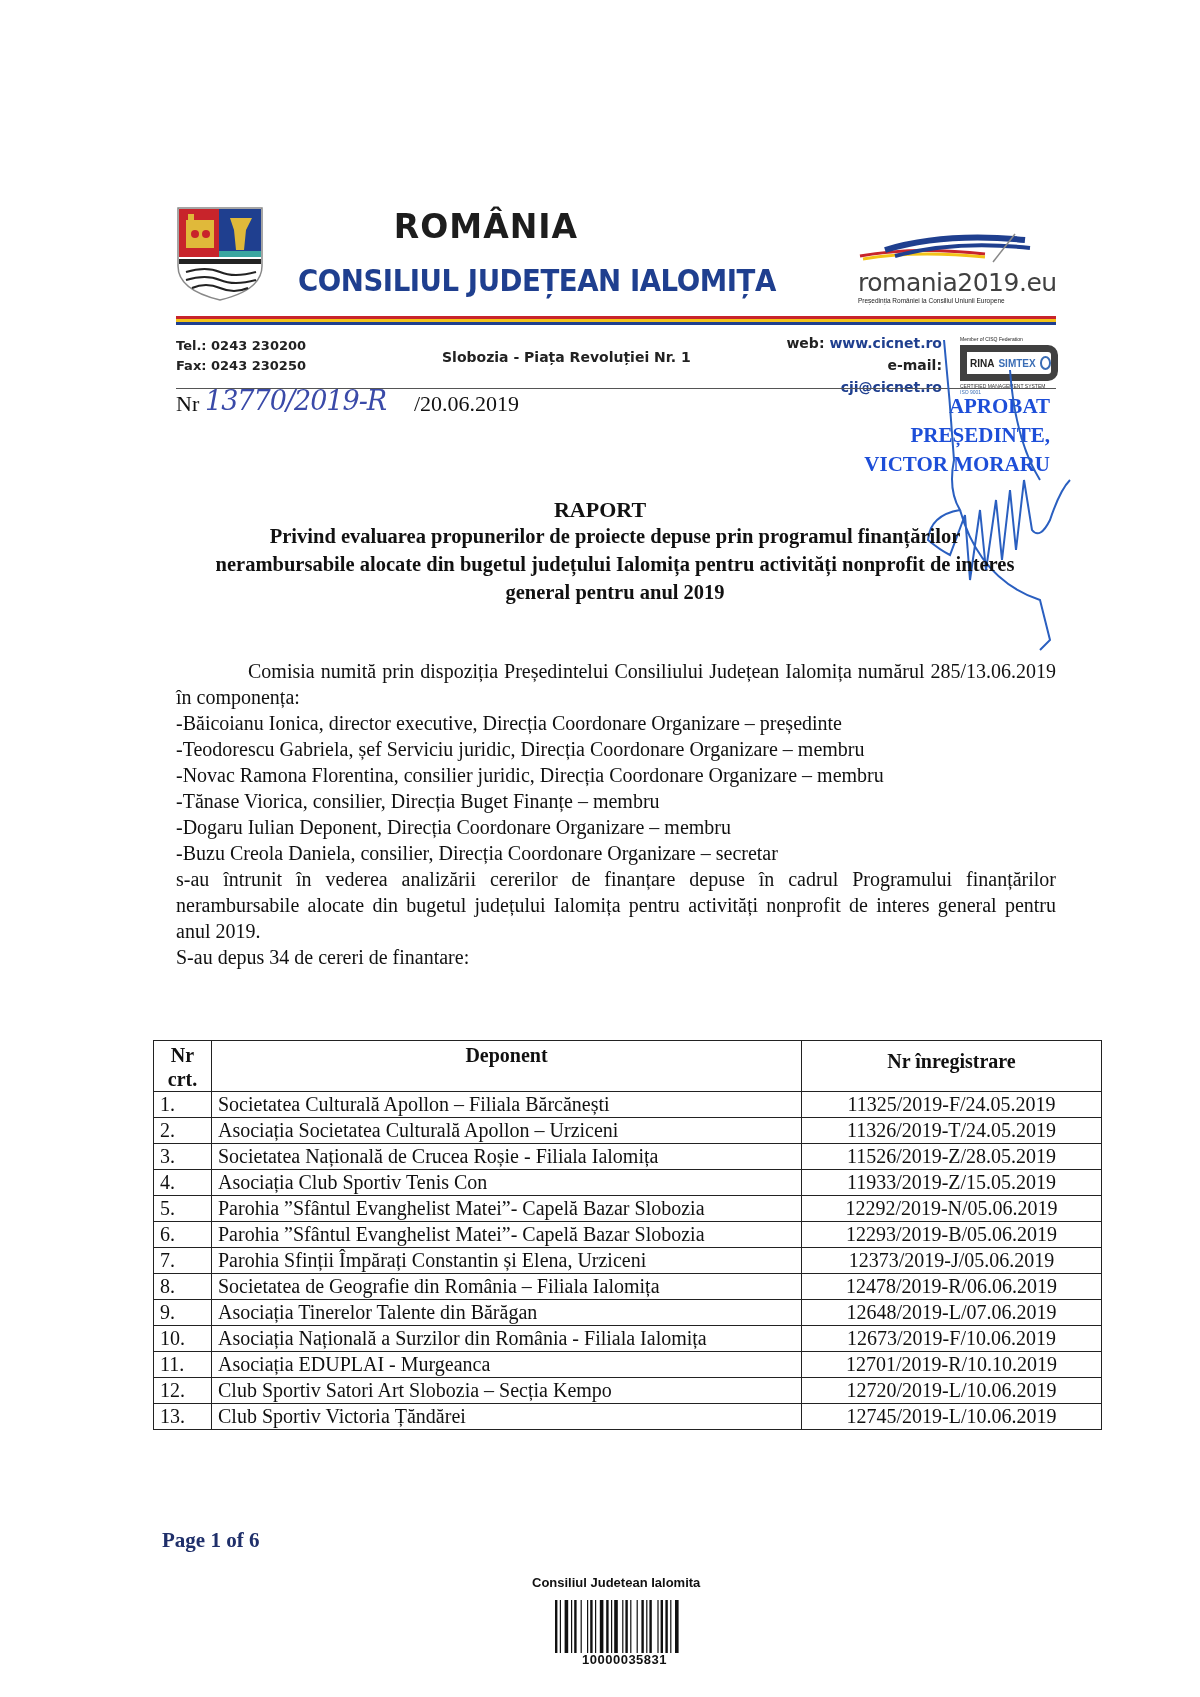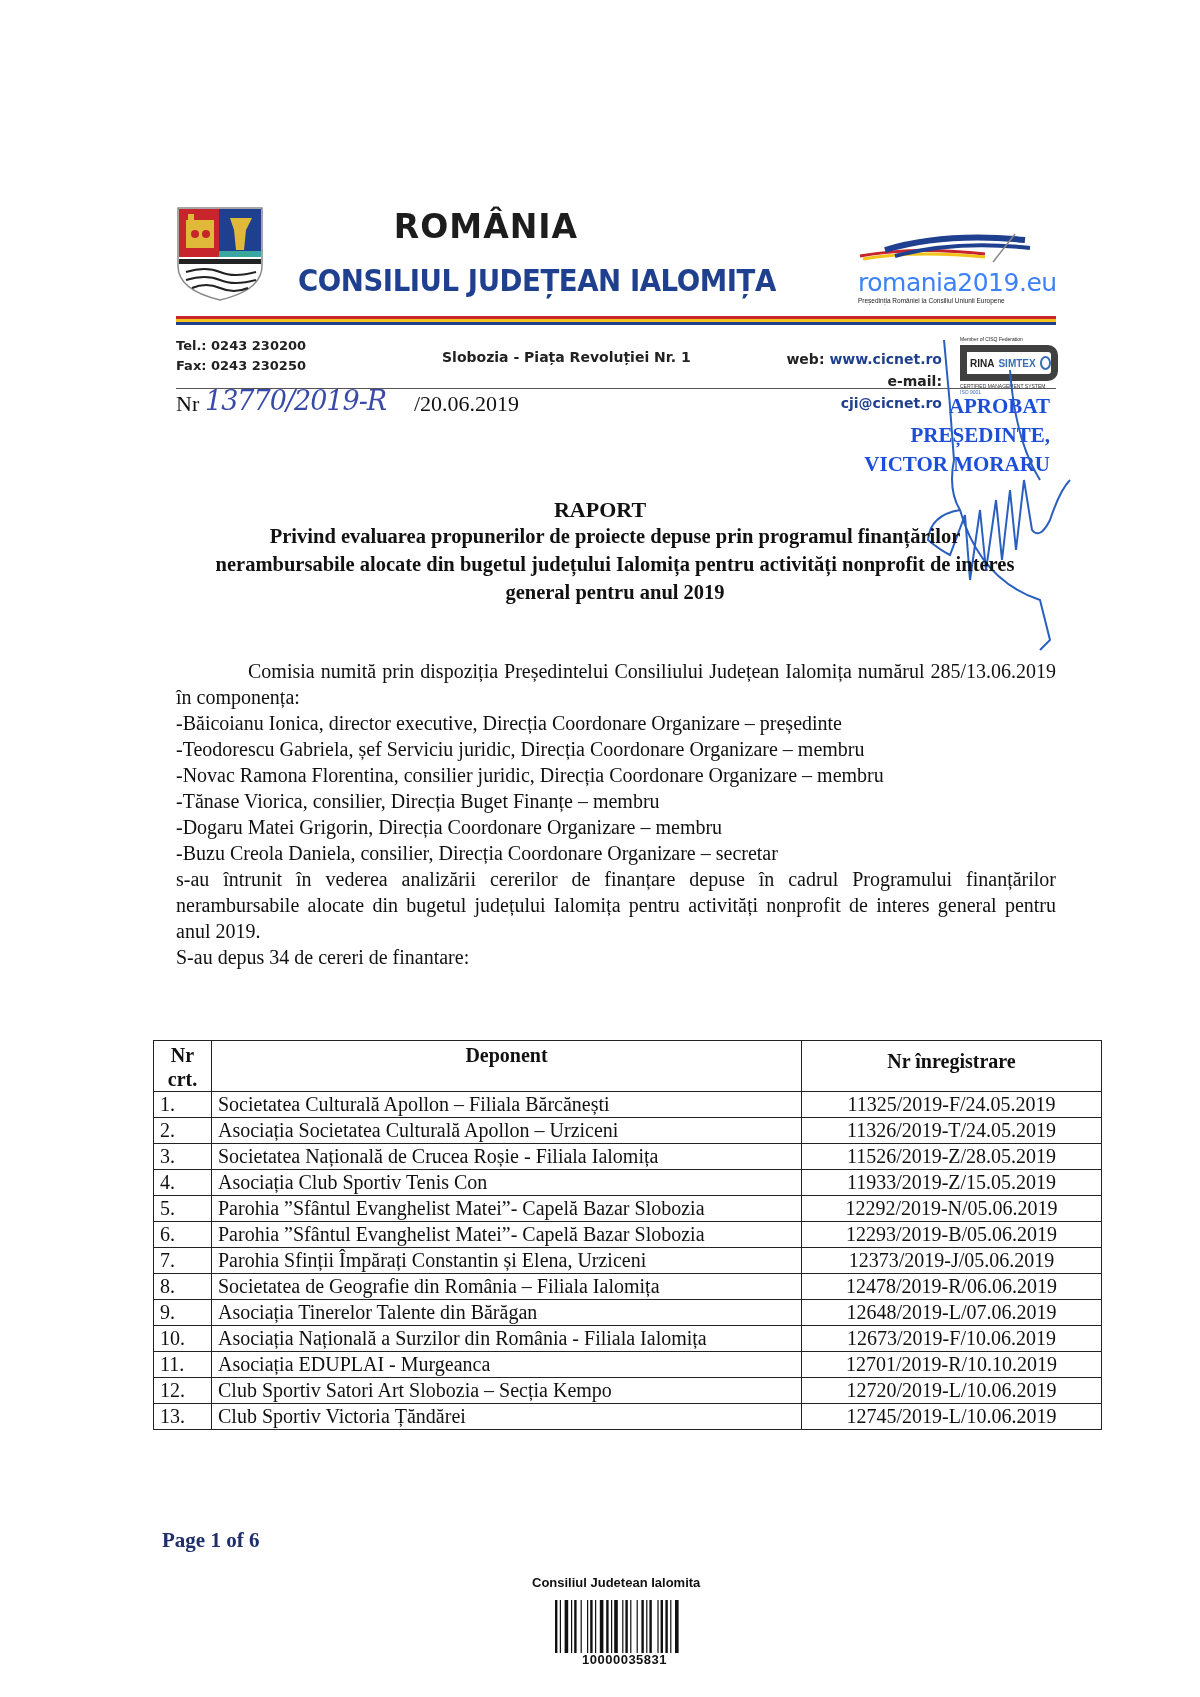--- a/index.html
+++ b/index.html
@@ -3,30 +3,30 @@
   <meta charset="utf-8">
   <style>
     html, body { margin: 0; padding: 0; background: #ffffff; }
     body { width: 1200px; height: 1697px; position: relative; overflow: hidden; font-family: "Liberation Serif", serif; color: #111; }
 
     
     .crest { position: absolute; left: 176px; top: 206px; width: 88px; height: 96px; }
     .title-romania { position: absolute; left: 0; width: 972px; top: 207px; text-align: center; font-family: "DejaVu Sans", sans-serif; font-weight: 900; font-size: 33px; letter-spacing: 1px; color: #1d1d1d; }
     .title-council { position: absolute; left: 298px; top: 263px; font-family: "DejaVu Sans", sans-serif; font-weight: 900; font-size: 30px; color: #1f3f8f; letter-spacing: -0.5px; transform: scaleX(0.92); transform-origin: left; }
     .eu-logo { position: absolute; left: 855px; top: 232px; width: 180px; height: 32px; }
-    .eu-text { position: absolute; left: 858px; top: 268px; font-family: "DejaVu Sans", sans-serif; font-size: 25px; color: #3b82f6; letter-spacing: -0.5px; }
+    .eu-text { position: absolute; left: 858px; top: 268px; font-family: "DejaVu Sans", sans-serif; font-size: 25px; color: #404040; letter-spacing: -0.5px; }
     .eu-sub { position: absolute; left: 858px; top: 297px; font-family: "Liberation Sans", sans-serif; font-size: 6.5px; color: #1a1a1a; }
 
     .stripe { position: absolute; left: 176px; top: 316px; width: 880px; height: 9px; }
     .stripe div { height: 3px; }
 
     .contact { position: absolute; font-family: "DejaVu Sans", sans-serif; font-size: 13px; color: #222; line-height: 20px; }
     .contact.left { left: 176px; top: 336px; font-weight: bold; }
     .contact.mid { left: 442px; top: 347px; font-size: 14px; font-weight: bold; }
-    .contact.right { left: 782px; top: 348px; text-align: right; width: 160px; font-weight: bold; font-size: 14px; line-height: 22px; }
+    .contact.right { left: 782px; top: 332px; text-align: right; width: 160px; font-weight: bold; font-size: 14px; line-height: 22px; }
     .contact .link { color: #1f3f8f; }
 
     .iso { position: absolute; left: 960px; top: 336px; width: 98px; height: 52px; font-family: "Liberation Sans", sans-serif; }
     .iso .top { font-size: 5px; color: #222; }
     .iso .box { margin-top: 3px; border: 7px solid #404040; border-radius: 0 10px 10px 0; height: 22px; display: flex; align-items: center; padding-left: 3px; gap: 4px; font-size: 10px; font-weight: bold; }
     .iso .rina { color: #222; }
     .iso .simtex { color: #3a6db5; }
     .iso .circle { width: 10px; height: 10px; border: 2px solid #3a6db5; border-radius: 50%; }
     .iso .bot { font-size: 5px; color: #333; margin-top: 2px; }
     .iso .bot2 { font-size: 5px; color: #3a6db5; }
@@ -143,21 +143,21 @@
 
 <div class="report-title">RAPORT</div>
 <div class="report-subtitle">Privind evaluarea propunerilor de proiecte depuse prin programul finanțărilor nerambursabile alocate din bugetul județului Ialomița pentru activități nonprofit de interes general pentru anul 2019</div>
 
 <div class="body-text">
   <p class="indent">Comisia numită prin dispoziția Președintelui Consiliului Județean Ialomița numărul 285/13.06.2019 în componența:</p>
   <p>-Băicoianu Ionica, director executive, Direcția Coordonare Organizare – președinte</p>
   <p>-Teodorescu Gabriela, șef Serviciu juridic, Direcția Coordonare Organizare – membru</p>
   <p>-Novac Ramona Florentina, consilier juridic, Direcția Coordonare Organizare – membru</p>
   <p>-Tănase Viorica, consilier,  Direcția Buget Finanțe – membru</p>
-  <p>-Dogaru Matei Grigorin, Direcția Coordonare Organizare – membru</p>
+  <p>-Dogaru Iulian Deponent, Direcția Coordonare Organizare – membru</p>
   <p>-Buzu Creola Daniela, consilier, Direcția Coordonare Organizare – secretar</p>
   <p class="justify">s-au întrunit în vederea analizării cererilor de finanțare depuse în cadrul Programului finanțărilor nerambursabile alocate din bugetul județului Ialomița pentru activități nonprofit de interes general pentru anul 2019.</p>
   <p>S-au depus 34 de cereri de finantare:</p>
 </div>
 
 <table class="applicants">
   <thead>
     <tr>
       <th class="nr">Nr crt.</th>
       <th class="dep">Deponent</th>

